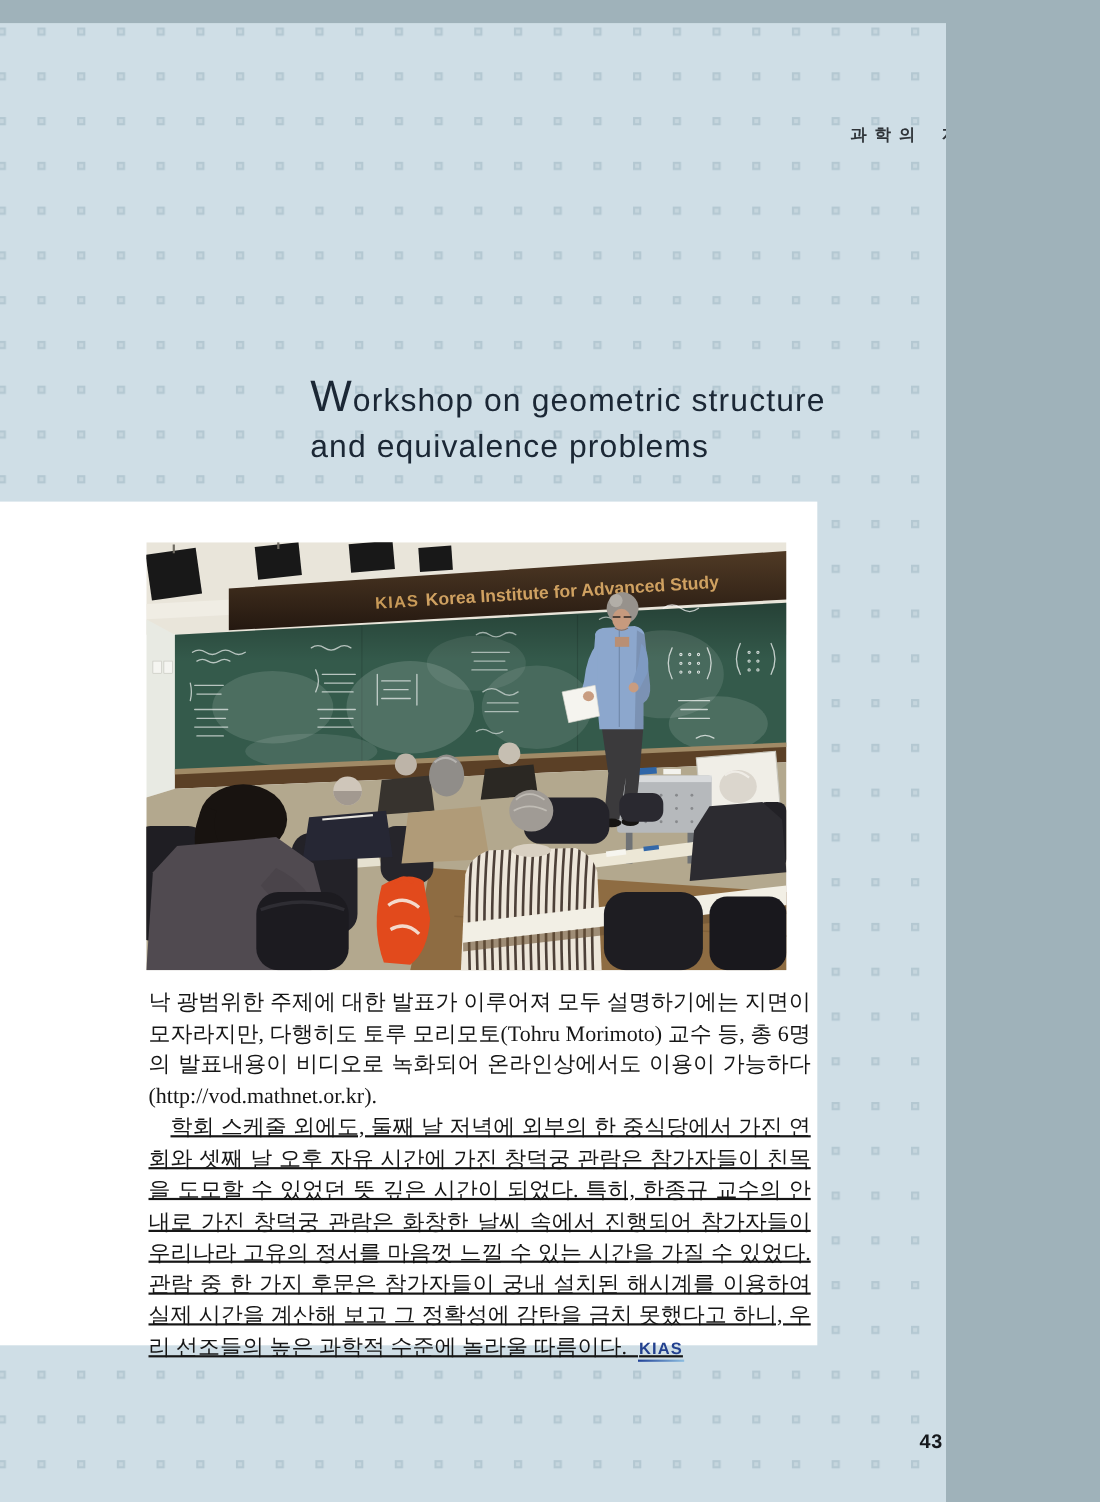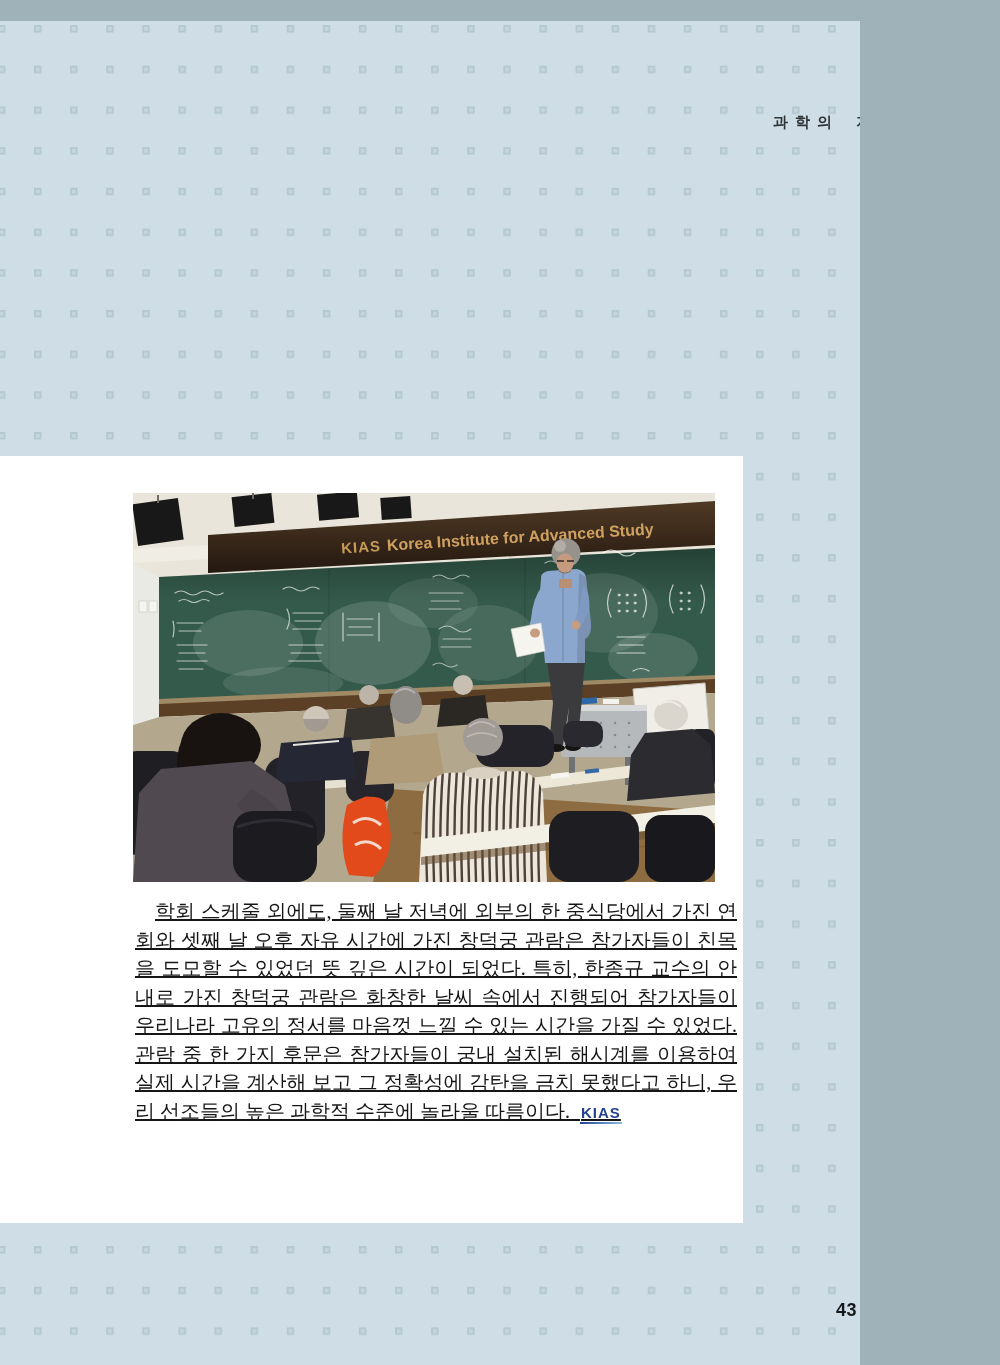--- a/index.html
+++ b/index.html
@@ -55,20 +55,24 @@
       <pattern id="dots" x="34" y="4" width="36.1" height="40.7" patternUnits="userSpaceOnUse">
         <rect x="0" y="0" width="7.5" height="7.5" fill="#b4c8d2"></rect>
         <rect x="1.9" y="1.9" width="3.7" height="3.7" fill="#c6d6de"></rect>
       </pattern>
     </defs>
     <rect x="0" y="0" width="1000" height="1365" fill="url(#dots)"></rect>
   </svg>
 
   <div class="section-label">과학의 지평</div>
 
+  <div class="title-block">
+    <div class="title-line1">Workshop on geometric structure</div>
+    <div class="title-line2">and equivalence problems</div>
+  </div>
 
   <div class="white-panel"></div>
 
   <svg class="photo" viewBox="0 0 582 389" preserveAspectRatio="none">
     <defs>
       <linearGradient id="bannerGrad" x1="0" y1="0" x2="0" y2="1">
         <stop offset="0" stop-color="#503a25"></stop>
           <stop offset="1" stop-color="#241810"></stop>
       </linearGradient>
       <linearGradient id="boardShade" x1="0" y1="0" x2="0" y2="1">
@@ -306,18 +310,19 @@
     <polygon points="288,346 582,312 582,330 288,364" fill="#f2efe5"></polygon>
     <polygon points="288,364 582,330 582,338 288,372" fill="#6b5233" opacity="0.6"></polygon>
 
     <rect x="100" y="318" width="84" height="71" rx="20" fill="#1c1b20"></rect>
     <path d="M104,334 q38,-14 76,0" stroke="#2e2d33" stroke-width="3" fill="none"></path>
     <rect x="416" y="318" width="90" height="71" rx="20" fill="#1e1d22"></rect>
     <rect x="512" y="322" width="70" height="67" rx="16" fill="#19181d"></rect>
   </svg>
 
   <div class="article">
+    <p>낙 광범위한 주제에 대한 발표가 이루어져 모두 설명하기에는 지면이 모자라지만, 다행히도 토루 모리모토(Tohru Morimoto) 교수 등, 총 6명의 발표내용이 비디오로 녹화되어 온라인상에서도 이용이 가능하다 (http://vod.mathnet.or.kr).</p>
     <p class="indent"><span>학회 스케줄 외에도, 둘째 날 저녁에 외부의 한 중식당에서 가진 연회와 셋째 날 오후 자유 시간에 가진 창덕궁 관람은 참가자들이 친목을 도모할 수 있었던 뜻 깊은 시간이 되었다. 특히, 한종규 교수의 안내로 가진 창덕궁 관람은 화창한 날씨 속에서 진행되어 참가자들이 우리나라 고유의 정서를 마음껏 느낄 수 있는 시간을 가질 수 있었다. 관람 중 한 가지 후문은 참가자들이 궁내 설치된 해시계를 이용하여 실제 시간을 계산해 보고 그 정확성에 감탄을 금치 못했다고 하니, 우리 선조들의 높은 과학적 수준에 놀라울 따름이다.</span>&nbsp; <span class="kias-logo">KIAS</span></p>
   </div>
 
   <div class="page-number">43</div>
 
 </div>
 
 </body></html>

